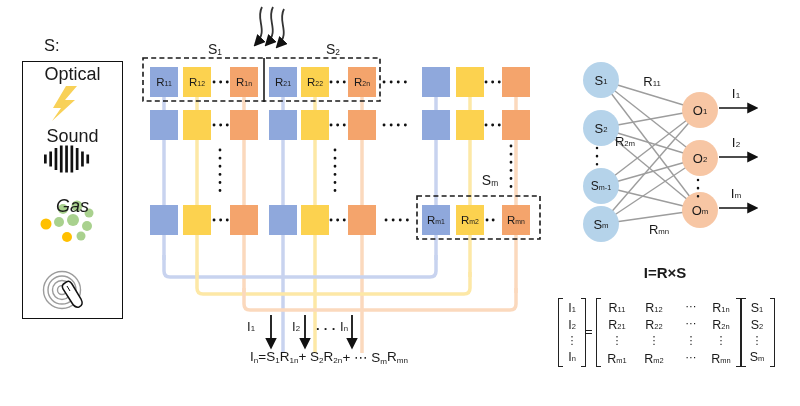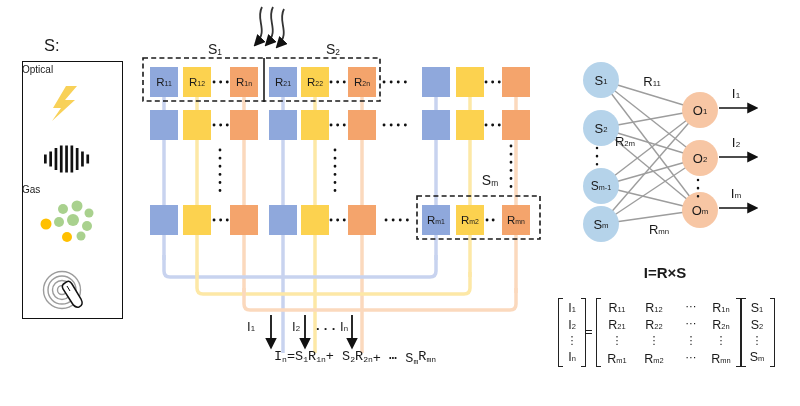--- a/index.html
+++ b/index.html
@@ -6,23 +6,23 @@
   .canvas{position:relative;width:800px;height:406px;background:#ffffff;overflow:hidden;
           font-family:"Liberation Sans","DejaVu Sans",sans-serif;color:#1a1a1a;}
   svg.overlay{position:absolute;left:0;top:0;}
   sub{font-size:.6em;vertical-align:baseline;position:relative;top:.3em;line-height:0;}
   .sq{position:absolute;width:28px;height:30px;display:flex;align-items:center;justify-content:center;
       font-size:11.5px;color:#1a1a1a;}
   .c-blue{background:#8fa8dc;} .c-yellow{background:#fcd24f;} .c-orange{background:#f4a46c;}
   .lbl{position:absolute;white-space:nowrap;font-size:13px;}
   .ctr{display:flex;align-items:center;justify-content:center;text-align:center;}
   .panel-box{position:absolute;left:22px;top:61px;width:101px;height:258px;border:1.6px solid #111;box-sizing:border-box;}
-  .panel-lbl{position:absolute;left:22px;width:101px;font-size:10px;}
+  .panel-lbl{position:absolute;left:22px;width:101px;text-align:center;font-size:18px;}
   .node-lbl{position:absolute;width:36px;height:36px;font-size:13px;}
-  .formula{position:absolute;left:274px;top:349px;font-size:13.5px;display:flex;font-family:Liberation Mono, monospace;}
+  .formula{position:absolute;left:250px;top:349px;font-size:13.5px;display:flex;}
   .formula span{white-space:pre;}
   .bk{position:absolute;width:5px;height:69px;border:1.5px solid #222;box-sizing:border-box;}
   .bk.l{border-right:none;} .bk.r{border-left:none;}
   .vec{position:absolute;width:20px;}
   .vrow{height:17px;display:flex;align-items:center;justify-content:center;font-size:12.5px;}
   .vrow.dots,.mcell.dots{font-size:11px;height:15px;}
   .rgrid{position:absolute;left:602px;top:299px;display:grid;grid-template-columns:30px 44px 30px 30px;grid-auto-rows:17px;}
   .mcell{display:flex;align-items:center;justify-content:center;font-size:12.5px;}
   .eq-title{position:absolute;left:640px;top:264px;width:50px;text-align:center;font-weight:bold;font-size:15px;}
 </style>
@@ -161,21 +161,22 @@
       <circle cx="62" cy="290" r="14" fill="none" stroke="#9c9c9c" stroke-width="1.4"></circle>
       <circle cx="62" cy="290" r="18.5" fill="none" stroke="#9c9c9c" stroke-width="1.4"></circle>
       <path d="M65,283 q4,-4 7,1 l9,15 q3,6 -2,8 q-4,1 -7,-4 l-9,-14 q-2,-4 2,-6 Z" fill="#fff" stroke="#111" stroke-width="1.5"></path>
       <path d="M67,286 l3,5" stroke="#111" stroke-width="1" fill="none"></path>
     </g>
   </svg>
 
   <div class="lbl" style="left:44px;top:36px;font-size:16.5px;">S:</div>
   <div class="panel-box"></div>
   <div class="panel-lbl" style="top:64px;">Optical</div>
-  <div class="panel-lbl" style="top:184px;">Gas</div>
+  <div class="panel-lbl" style="top:126px;">Sound</div>
+  <div class="panel-lbl" style="top:196px;font-style:italic;">Gas</div>
 
   <div class="lbl ctr" style="left:203px;top:41px;width:24px;font-size:14px;">
       <span>S</span>
       <sub>1</sub>
     </div>
   <div class="lbl ctr" style="left:321px;top:41px;width:24px;font-size:14px;">
       <span>S</span>
       <sub>2</sub>
     </div>
   <div class="lbl ctr" style="left:477px;top:172px;width:26px;font-size:14px;">

